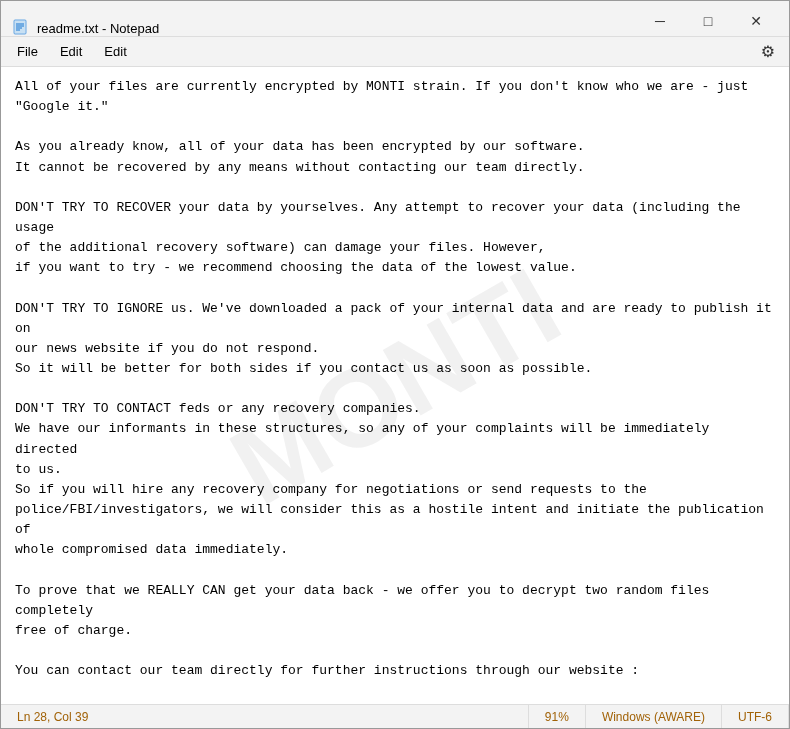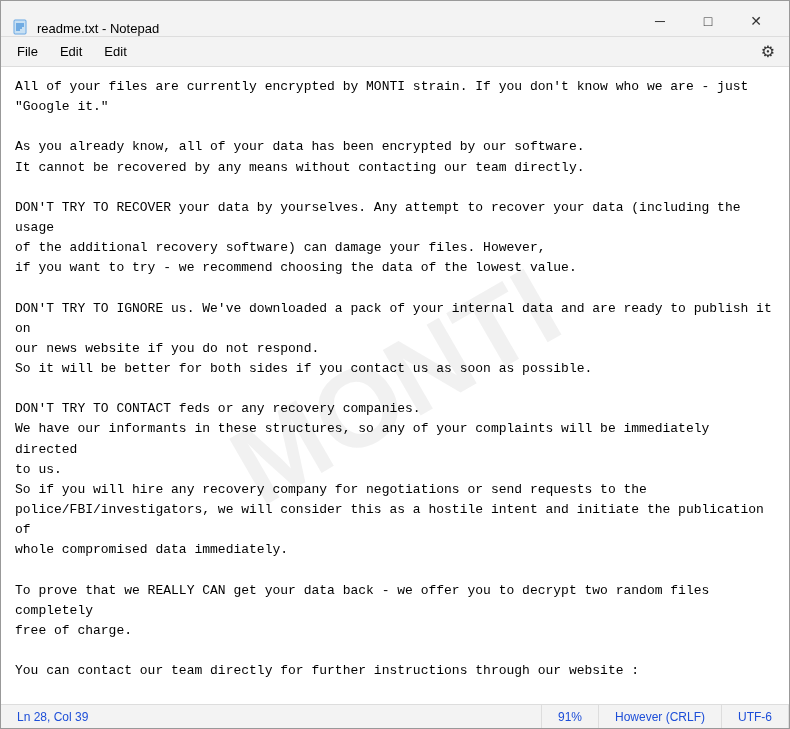--- a/index.html
+++ b/index.html
@@ -143,21 +143,21 @@
     }
 
     .status-bar {
       background: #f3f3f3;
       height: 24px;
       display: flex;
       align-items: center;
       border-top: 1px solid #ddd;
       flex-shrink: 0;
       font-size: 12px;
-      color: #1d4ed8;
+      color: #a16207;
     }
 
     .status-segment {
       padding: 0 16px;
       border-right: 1px solid #ddd;
       height: 100%;
       display: flex;
       align-items: center;
     }
 
@@ -235,16 +235,16 @@
 YOU SHOULD BE AWARE!
 We will speak only with an authorized person. It can be the CEO, top management, etc.
 In case you are not such a person - DON'T CONTACT US! Your decisions and action can result in
 serious harm to your company!
 Inform your supervisors and stay calm!</div>
   </div>
 
   <div class="status-bar">
     <div class="status-segment">Ln 28, Col 39</div>
     <div class="status-segment">91%</div>
-    <div class="status-segment">However (CRLF)</div>
+    <div class="status-segment">Windows (AWARE)</div>
     <div class="status-segment">UTF-6</div>
   </div>
 </div>
 
 </body></html>

